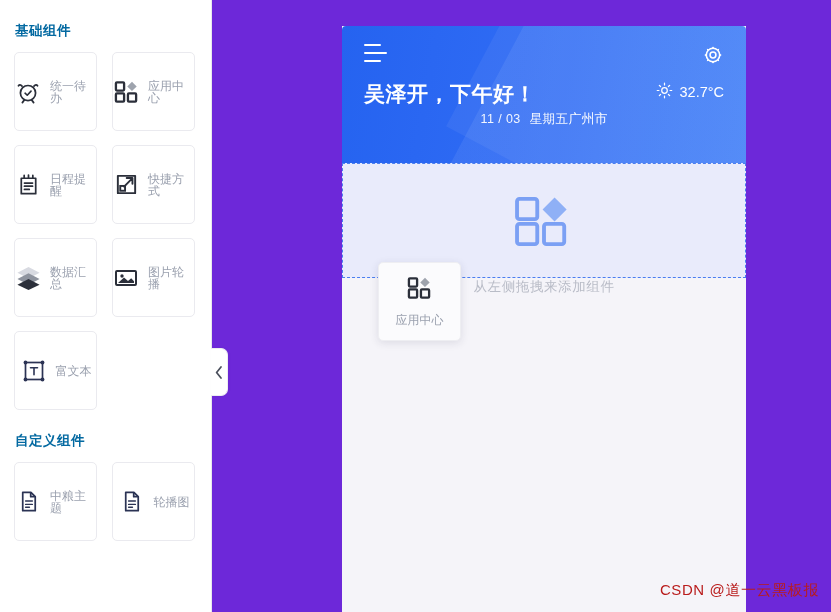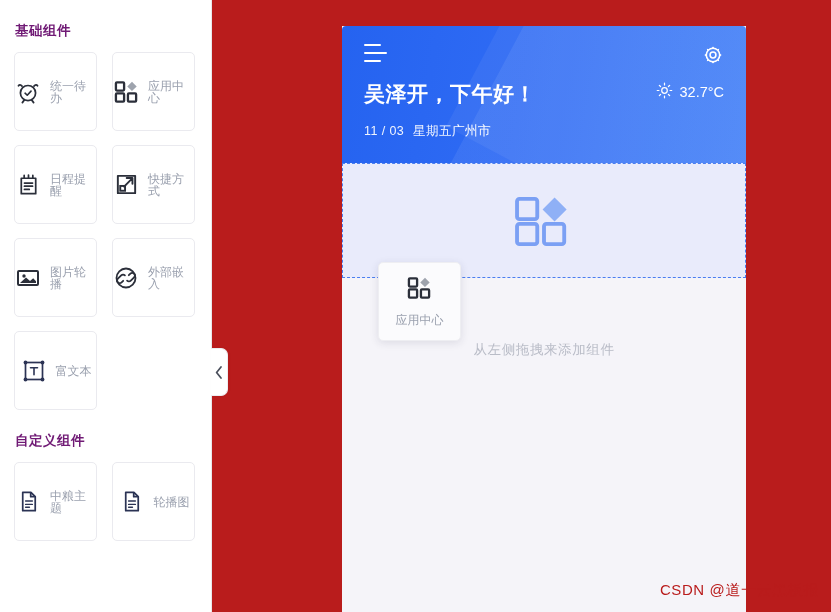--- a/index.html
+++ b/index.html
@@ -23,21 +23,21 @@
     height: 612px;
     background: #ffffff;
     border-right: 1px solid #e8e8ec;
     padding: 0 14px;
     overflow: hidden;
     flex: 0 0 212px;
   }
   .section-title {
     font-size: 13.5px;
     font-weight: bold;
-    color: #701a75;
+    color: #0369a1;
     letter-spacing: .5px;
     margin-top: 22px;
     margin-bottom: 12px;
     padding-left: 1px;
   }
   .grid {
     display: grid;
     grid-template-columns: 83px 83px;
     gap: 14px 15px;
   }
@@ -82,21 +82,21 @@
     cursor: pointer;
     box-shadow: 1px 0 3px rgba(0,0,0,.04);
   }
   .collapse-handle svg { display:block; }
 
   
   .canvas {
     position: relative;
     flex: 1 1 auto;
     height: 612px;
-    background: #b91c1c;
+    background: #6d28d9;
     overflow: hidden;
   }
 
   .phone {
     position: absolute;
     left: 130px;
     top: 26px;
     width: 404px;
     height: 586px;
     background: #f5f4f9;
@@ -135,43 +135,42 @@
   .hdr-row2 {
     position:relative; z-index:2;
     display:flex; align-items:flex-end; justify-content:space-between;
     margin-top: 15px;
   }
   .greeting { font-size: 21px; font-weight: bold; letter-spacing: .5px; line-height: 1.2;}
   .weather { display:flex; align-items:center; gap:7px; font-size: 14.5px; margin-bottom: 4px;}
 
   .hdr-row3 {
     position:relative; z-index:2;
-    display:flex; align-items:center; justify-content:flex-start;
-    margin-top: 16px;
+    display:flex; align-items:center; justify-content:center;
+    margin-top: 4px;
   }
   .date { font-size: 12.5px; color: rgba(255,255,255,.93); letter-spacing:.4px;}
   .date .weekday { margin-left: 9px; }
   .city { font-size: 13px; color: rgba(255,255,255,.97); }
 
   
   .dropzone {
     position: relative;
     margin: 0;
     height: 115px;
     background: #e9ebfb;
     border: 1.5px dashed #4a7ef0;
     display:flex; align-items:center; justify-content:center;
   }
   .dz-icon { width:58px; height:52px; position:relative; }
 
   .hint {
     text-align:center;
     font-size: 13.5px;
     color:#b9bcc7;
-    margin-top: 63px;
     letter-spacing:.6px;
   }
 
   
   .drag-ghost {
     position: absolute;
     left: 36px;
     top: 236px;
     width: 83px;
     height: 79px;
@@ -246,42 +245,42 @@
         <span class="ico">
           <svg width="25" height="25" viewBox="0 0 26 26" fill="none" stroke="#2b2f3a" stroke-width="2">
             <path d="M4 4 h18 v18 h-18 z" stroke-linejoin="round"></path>
             <rect x="6.5" y="14.5" width="5" height="5" stroke-width="2"></rect>
             <path d="M10.5 15.2 L19 6.6 M13.2 6.2 h6 v6" stroke-linecap="round" stroke-linejoin="round"></path>
           </svg>
         </span>
         <span class="lbl">快捷方式</span>
       </div>
 
+      <div class="comp-card">
+        <span class="ico">
+          <svg width="27" height="27" viewBox="0 0 28 28">
+            <path d="M14 3 L25.5 9 L14 15 L2.5 9 Z" fill="#d8dae1"></path>
+            <path d="M14 9.5 L25.5 15.5 L14 21.5 L2.5 15.5 Z" fill="#8f949f"></path>
+            <path d="M14 15.5 L25.5 21.5 L14 27 L2.5 21.5 Z" fill="#2b2f3a"></path>
+          </svg>
+        </span>
+        <span class="lbl">数据汇总</span>
+      </div>
 
       <div class="comp-card">
         <span class="ico">
           <svg width="26" height="26" viewBox="0 0 26 26">
             <rect x="3" y="6" width="20" height="14" rx="1" fill="none" stroke="#2b2f3a" stroke-width="2"></rect>
             <circle cx="9" cy="11" r="1.7" fill="#2b2f3a"></circle>
             <path d="M5 18 L11 12.4 L15 16 L18.2 13.2 L21 16.3 V18 Z" fill="#2b2f3a"></path>
           </svg>
         </span>
         <span class="lbl">图片轮播</span>
       </div>
 
-      <div class="comp-card">
-        <span class="ico">
-          <svg width="26" height="26" viewBox="0 0 26 26" fill="none" stroke="#2b2f3a" stroke-width="1.8">
-            <circle cx="13" cy="13" r="9.5"></circle>
-            <path d="M10.2 15.8 L8.6 17.4 a2.6 2.6 0 0 1 -3.7 -3.7 L8.2 10.4 a2.6 2.6 0 0 1 3.7 0" stroke-linecap="round"></path>
-            <path d="M15.8 10.2 L17.4 8.6 a2.6 2.6 0 0 1 3.7 3.7 L17.8 15.6 a2.6 2.6 0 0 1 -3.7 0" stroke-linecap="round"></path>
-          </svg>
-        </span>
-        <span class="lbl">外部嵌入</span>
-      </div>
 
 
       <div class="comp-card">
         <span class="ico">
           <svg width="26" height="26" viewBox="0 0 26 26" fill="none">
             <rect x="4.5" y="4.5" width="17" height="17" stroke="#2b3354" stroke-width="1.7"></rect>
             <path d="M9.5 9.7 h7 M13 9.7 v7" stroke="#2b3354" stroke-width="1.6" stroke-linecap="round"></path>
             <circle cx="4.5" cy="4.5" r="1.9" fill="#2b3354"></circle>
             <circle cx="21.5" cy="4.5" r="1.9" fill="#2b3354"></circle>
             <circle cx="4.5" cy="21.5" r="1.9" fill="#2b3354"></circle>

